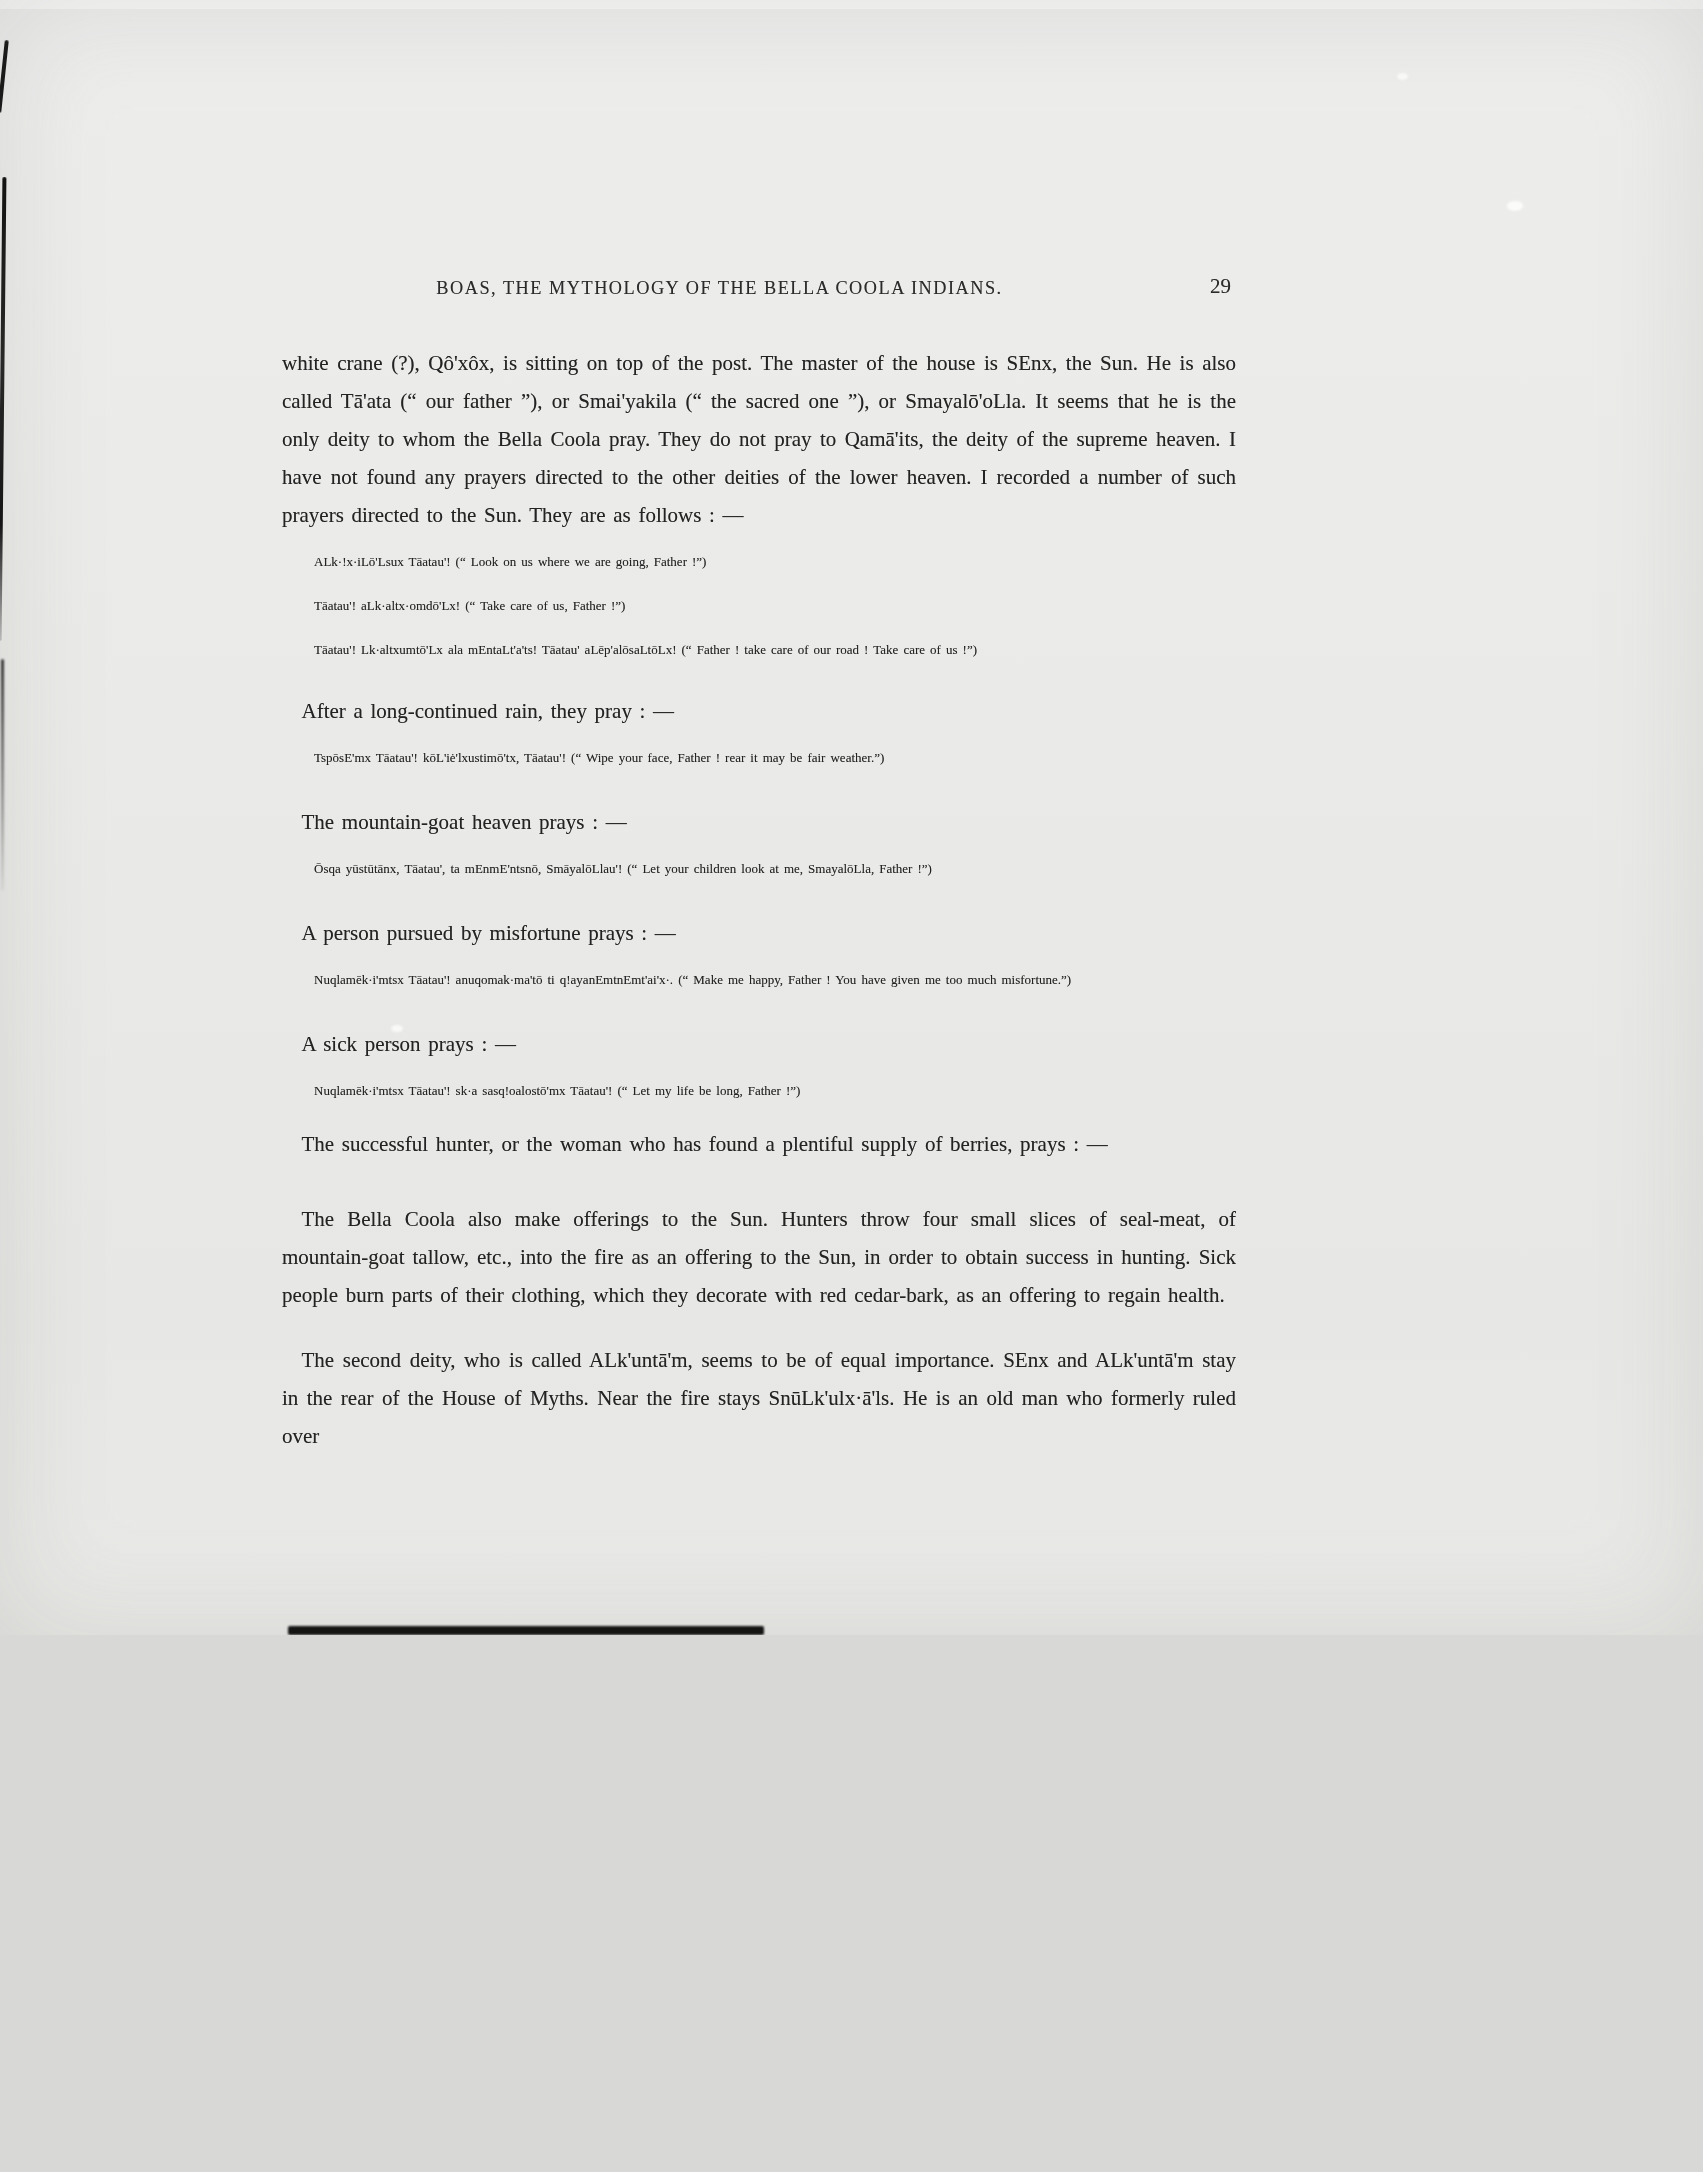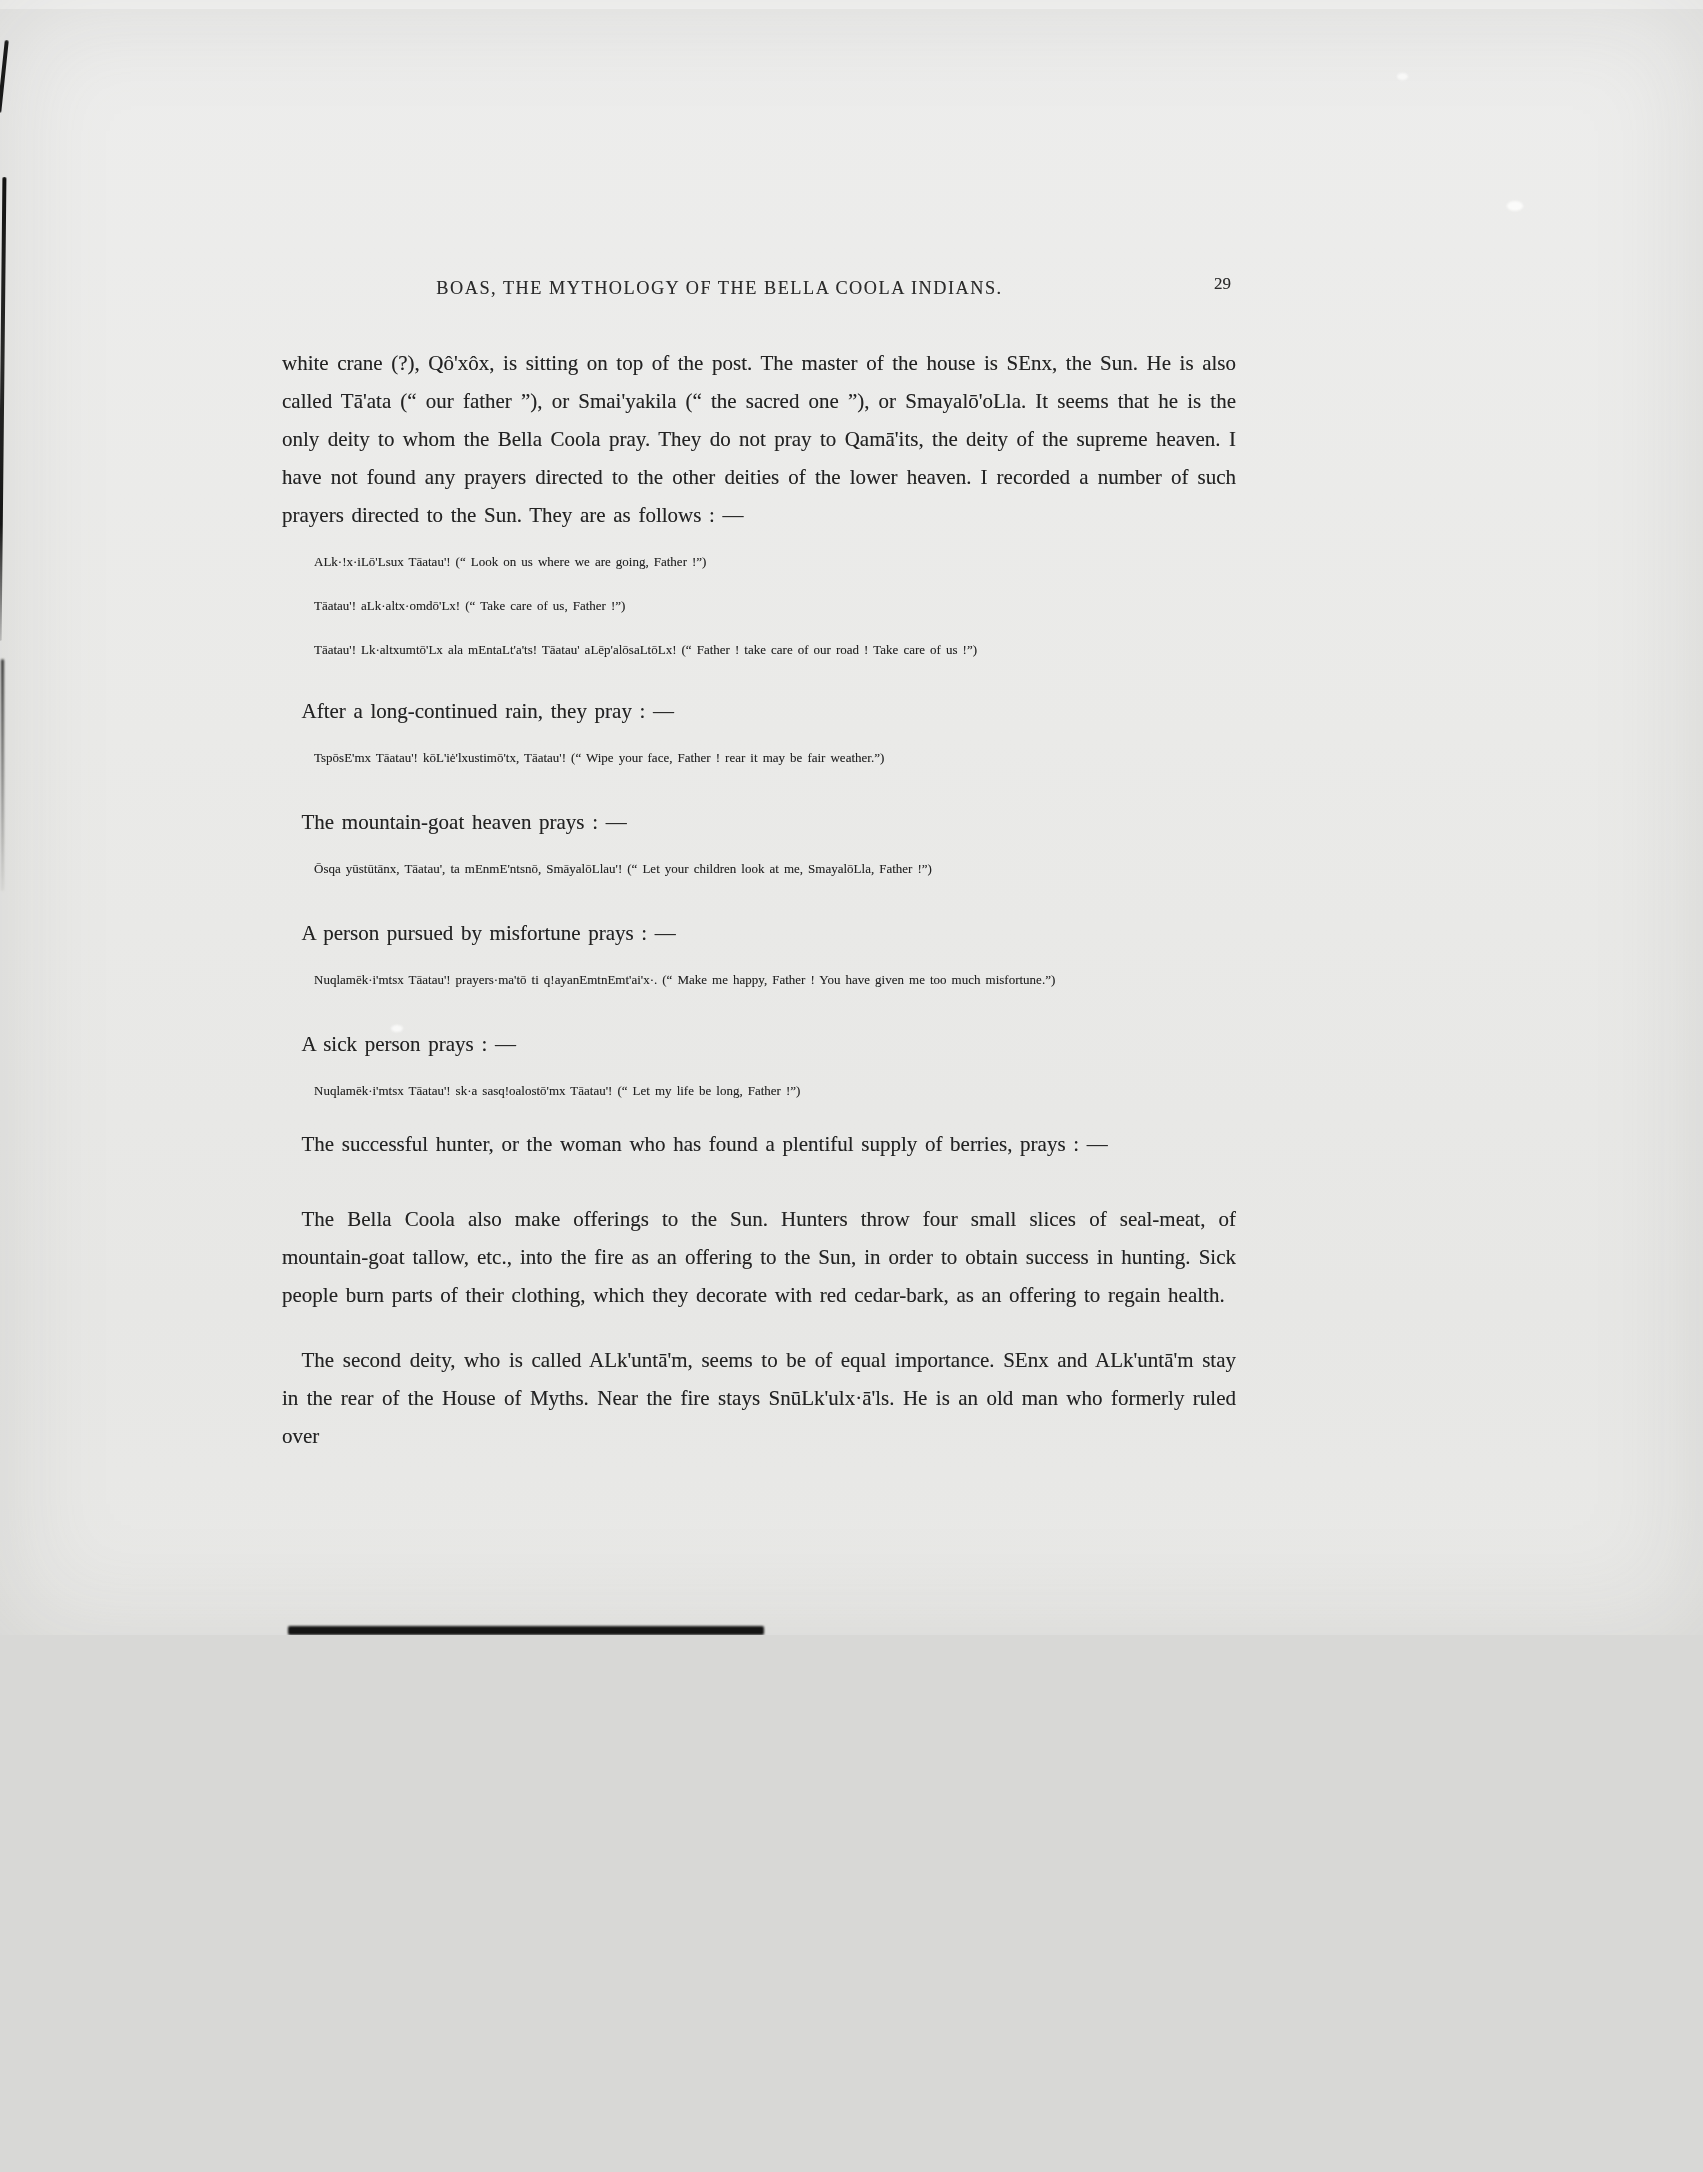--- a/index.html
+++ b/index.html
@@ -79,21 +79,21 @@
   .running-head .title {
     position: absolute;
     left: 0; right: 79px;
     text-align: center;
     white-space: nowrap;
   }
   .running-head .pagenum {
     position: absolute;
     right: 17px;
     top: -3.7px;
-    font-size: 17px;
+    font-size: 21px;
     letter-spacing: 0;
   }
 
   .body-text {
     font-size: 21px;
     line-height: 38px;
     text-align: justify;
     text-shadow: 0 0 0.6px rgba(30,30,30,0.35);
     word-spacing: 2.4px;
   }
@@ -152,21 +152,21 @@
         <p class="prayer">Tāatau'! Lk·altxumtō'Lx ala mEntaLt'a'ts!  Tāatau' aLēp'alōsaLtōLx!  (“ Father ! take care of our road !  Take care of us !”)</p>
       </div>
 
       <p class="para-indent mt-heading">After a long-continued rain, they pray : —</p>
       <p class="prayer mt-prayer">TspōsE'mx Tāatau'! kōL'iė'lxustimō'tx, Tāatau'!  (“ Wipe your face, Father !  rear it may be fair weather.”)</p>
 
       <p class="para-indent mt-heading-lg">The mountain-goat heaven prays : —</p>
       <p class="prayer mt-prayer">Ōsqa yūstūtānx, Tāatau', ta mEnmE'ntsnō, SmāyalōLlau'!  (“ Let your children look at me, SmayalōLla, Father !”)</p>
 
       <p class="para-indent mt-heading-lg">A person pursued by misfortune prays : —</p>
-      <p class="prayer mt-prayer">Nuqlamēk·i'mtsx Tāatau'!  prayers·ma'tō ti q!ayanEmtnEmt'ai'x·.  (“ Make me happy, Father !  You have given me too much misfortune.”)</p>
+      <p class="prayer mt-prayer">Nuqlamēk·i'mtsx Tāatau'!  anuqomak·ma'tō ti q!ayanEmtnEmt'ai'x·.  (“ Make me happy, Father !  You have given me too much misfortune.”)</p>
 
       <p class="para-indent mt-heading-lg">A sick person prays : —</p>
       <p class="prayer mt-prayer">Nuqlamēk·i'mtsx Tāatau'!  sk·a sasq!oalostō'mx Tāatau'!  (“ Let my life be long, Father !”)</p>
 
       <p class="para-indent mt-para">The successful hunter, or the woman who has found a plentiful supply of berries, prays : —</p>
 
       <p class="para-indent mt-offerings">The Bella Coola also make offerings to the Sun.  Hunters throw four small slices of seal-meat, of mountain-goat tallow, etc., into the fire as an offering to the Sun, in order to obtain success in hunting.  Sick people burn parts of their clothing, which they decorate with red cedar-bark, as an offering to regain health.</p>
 
       <p class="para-indent mt-second">The second deity, who is called ALk'untā'm, seems to be of equal importance.  SEnx and ALk'untā'm stay in the rear of the House of Myths.  Near the fire stays SnūLk'ulx·ā'ls.  He is an old man who formerly ruled over</p>
 

